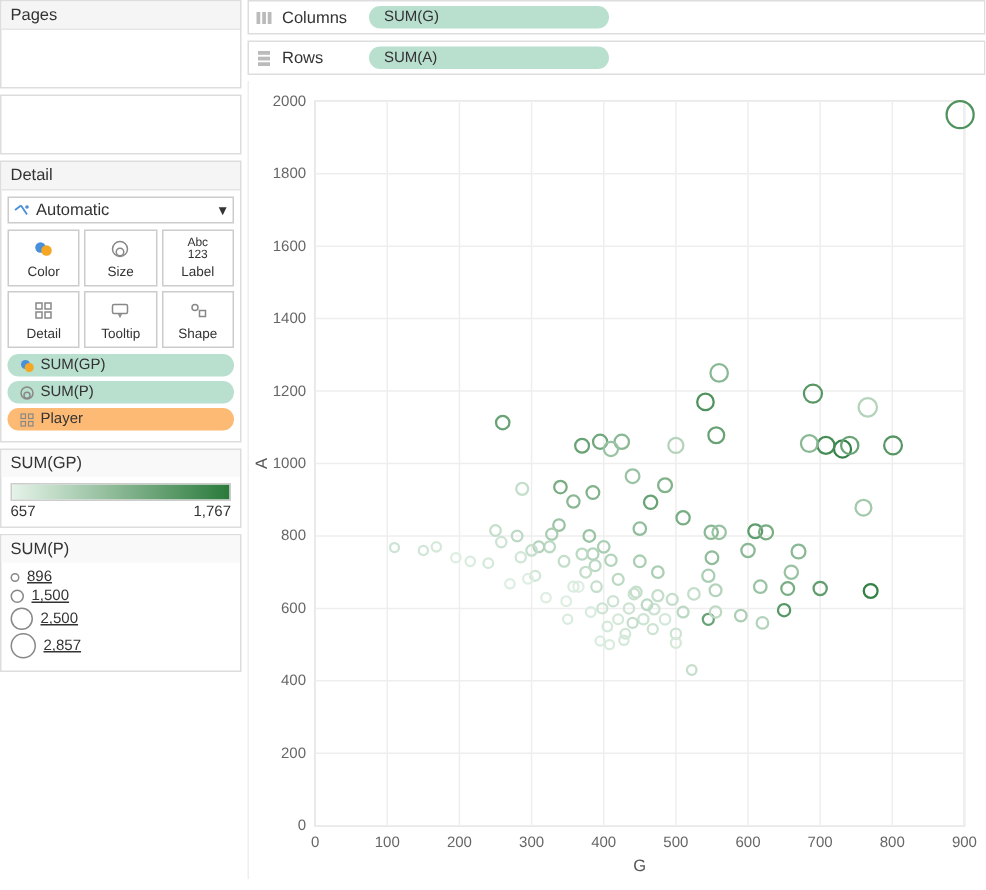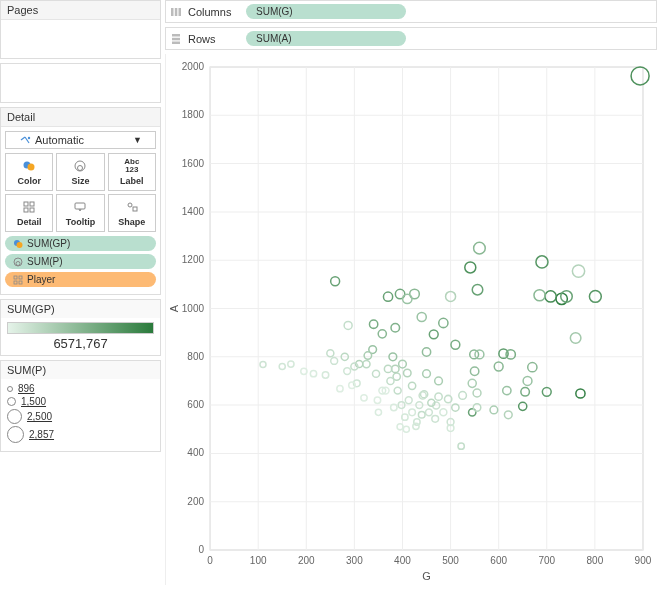--- a/index.html
+++ b/index.html
@@ -16,33 +16,33 @@
 .filters .panel-body { height: 38px; }
 
 .shelf-row { display: flex; align-items: center; border: 1px solid #ddd; padding: 3px 4px; margin-bottom: 4px; background: #fff; }
 .shelf-icon { width: 12px; height: 12px; margin-right: 6px; display: inline-flex; align-items: center; justify-content: center; }
 .shelf-label { width: 58px; font-size: 11px; }
 .pill { background: #b9dfcf; border-radius: 10px; padding: 2px 14px 2px 10px; font-size: 10px; min-width: 160px; color: #333; }
 .pill-blue { background: #fdba74; }
 .pill-small { min-width: 100px; padding: 2px 8px; border-radius: 9px; font-size: 10px; margin-bottom: 3px; display: flex; align-items: center; gap: 4px; }
 .pill-small .mini-icon { width: 10px; height: 10px; }
 
-.marks-select { display: flex; align-items: center; justify-content: space-between; border: 1px solid #ccc; padding: 2px 13px; margin-bottom: 4px; background: #fff; }
+.marks-select { display: flex; align-items: center; justify-content: space-between; border: 1px solid #ccc; padding: 2px 2px; margin-bottom: 4px; background: #fff; }
 .marks-select .mtxt { font-size: 11px; }
 .marks-select .caret { font-size: 9px; }
 
 .marks-grid { display: grid; grid-template-columns: repeat(3, 1fr); gap: 3px; margin-bottom: 4px; }
-.mark-btn { border: 1px solid #ccc; background: #fff; display: flex; flex-direction: column; align-items: center; justify-content: center; padding: 4px 0; cursor: pointer; font-weight: bold; }
+.mark-btn { border: 1px solid #ccc; background: #fff; display: flex; flex-direction: column; align-items: center; justify-content: center; padding: 4px 0; cursor: pointer; }
 .mark-btn .mi { height: 16px; display: flex; align-items: center; justify-content: center; font-size: 12px; }
 .mark-btn .ml { font-size: 9px; margin-top: 2px; }
 
 .legend-panel { border: 1px solid #ddd; }
 .legend-header { padding: 3px 6px; font-size: 11px; background: #f9f9f9; }
 .gradient-bar { height: 12px; margin: 4px 6px 2px; background: linear-gradient(to right, #e5f3e9, #2a7a3b); border: 1px solid #ccc; }
-.gradient-labels { display: flex; justify-content: center; padding: 0 6px 4px; font-size: 13px; }
+.gradient-labels { display: flex; justify-content: space-between; padding: 0 6px 4px; font-size: 10px; }
 .size-legend { padding: 2px 6px 6px; }
 .size-row { display: flex; align-items: center; gap: 5px; margin: 2px 0; font-size: 10px; text-decoration: underline; }
 .size-circle { border: 1.5px solid #888; border-radius: 50%; display: inline-block; }
 
 .viz-area { flex: 1; position: relative; border-left: 1px solid #eee; }
 svg.chart { width: 100%; height: 100%; }
 .axis-label { font-size: 11px; fill: #555; }
 .tick-label { font-size: 10px; fill: #666; }
 .gridline { stroke: #eee; stroke-width: 1; }
 .chart-border { fill: none; stroke: #ccc; stroke-width: 1; }

